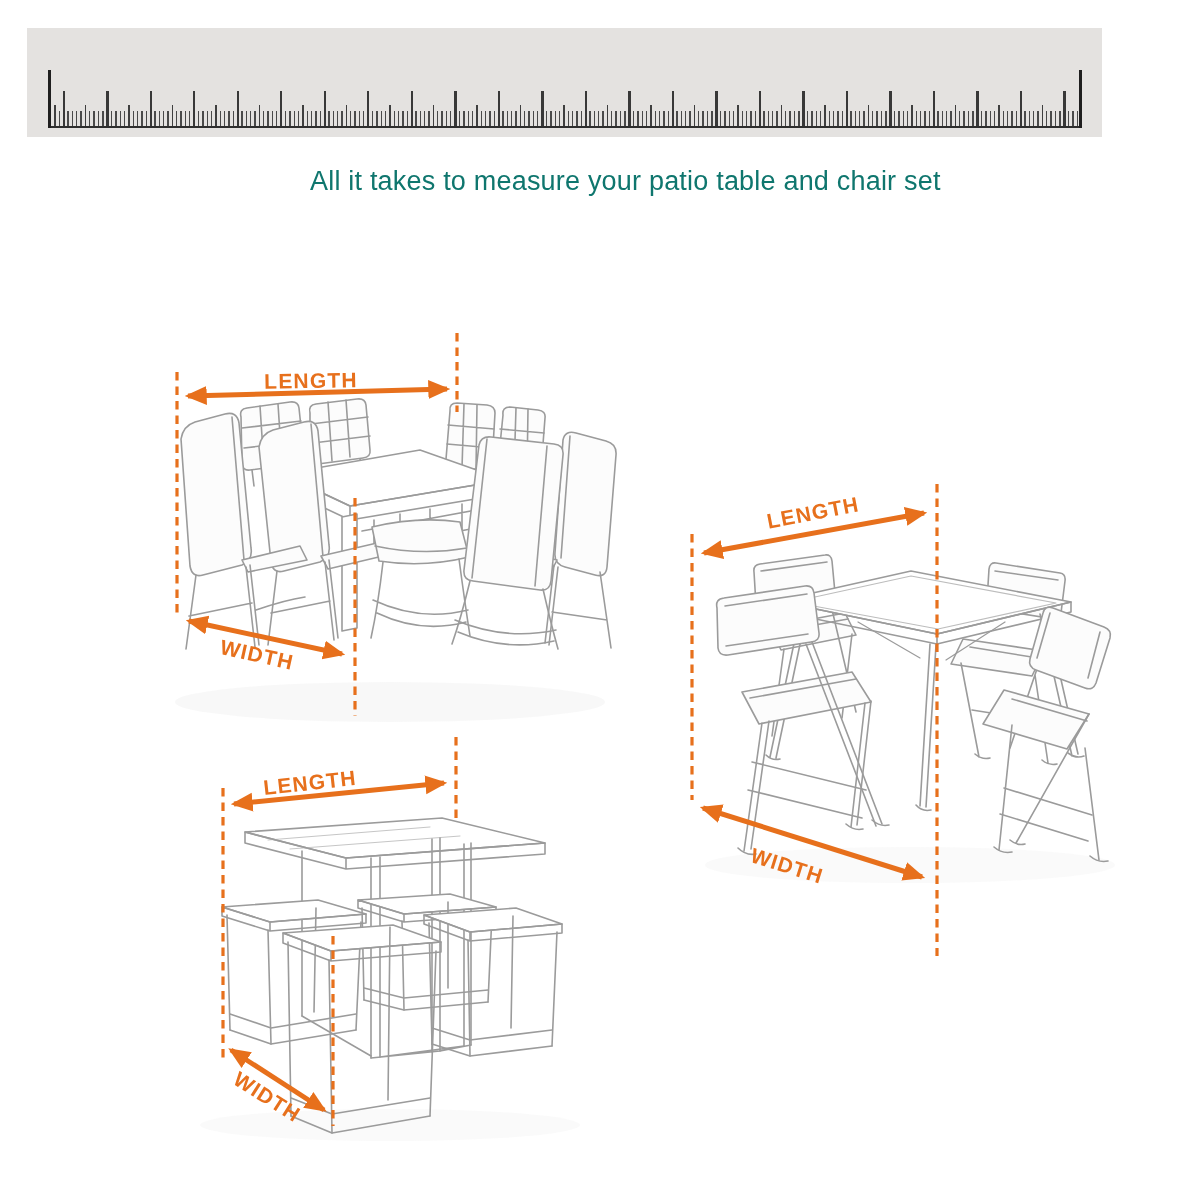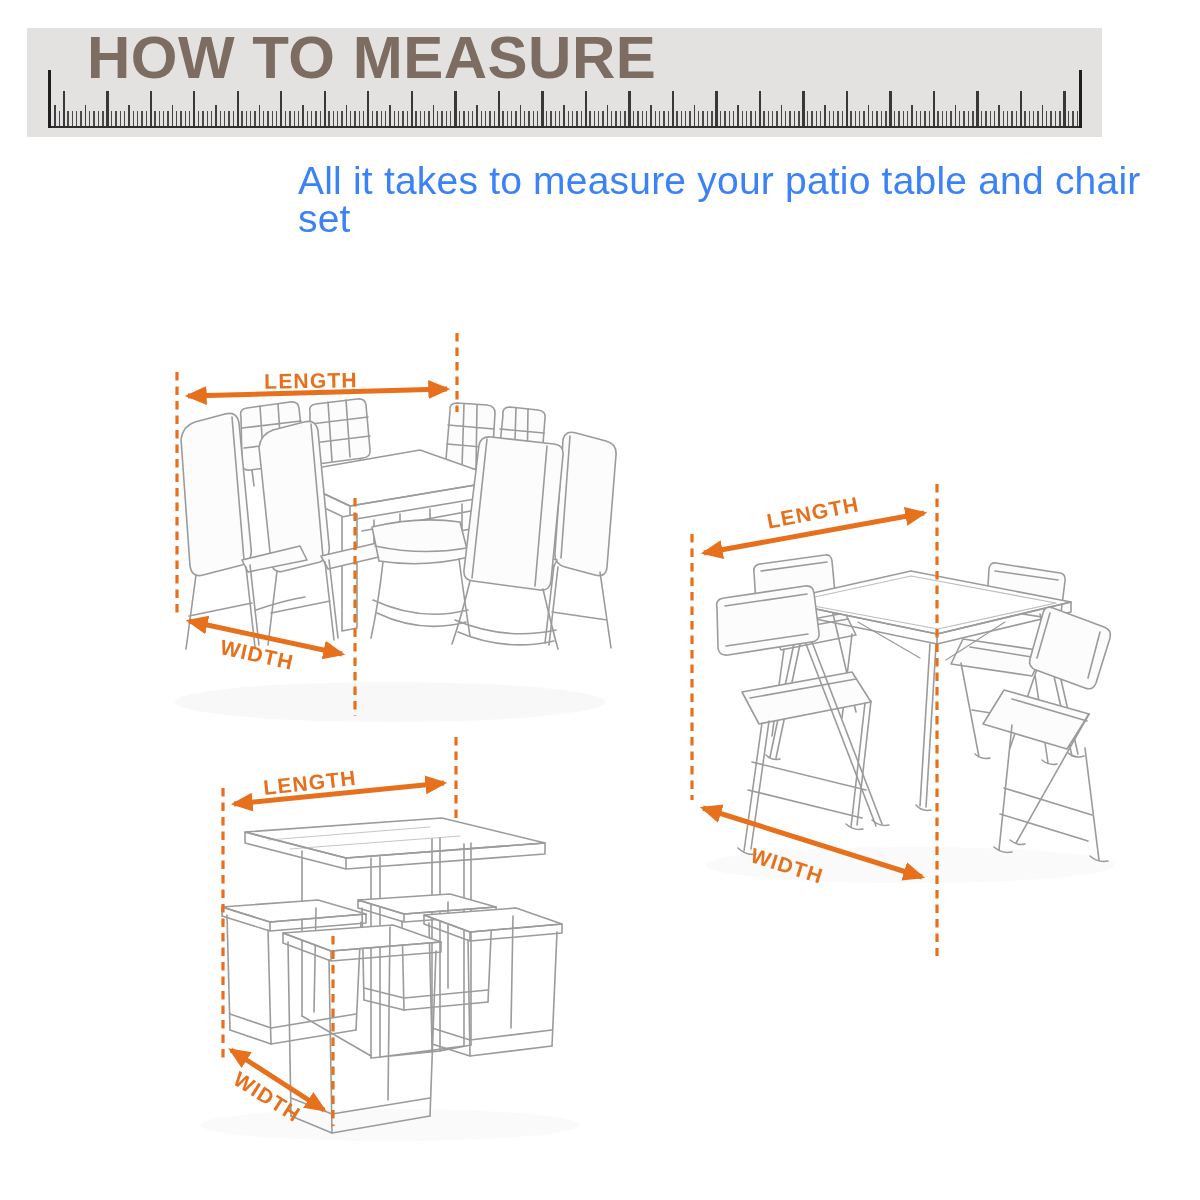--- a/index.html
+++ b/index.html
@@ -34,38 +34,37 @@
     background-position-x:15px;
   }
   .ruler .major{
     height:35px;
     background-image:repeating-linear-gradient(to right,#383838 0 2px,transparent 2px 43.5px);
     background-position-x:15px;
   }
   .ruler .tick-layer{position:absolute;left:0;right:3px;bottom:2px;}
   
   .intro{
-    position:absolute;left:298px;top:162px;
-    font-size:39px;color:#3b82f6;line-height:38px;letter-spacing:0.2px;
+    position:absolute;left:310px;top:162px;
+    font-size:27px;color:#0f766e;line-height:38px;letter-spacing:0.2px;
   }
   
   svg.canvas{position:absolute;left:0;top:0;}
   
   .mlabel{
     position:absolute;font-weight:bold;font-size:21px;color:#e7701c;
     letter-spacing:1.2px;white-space:nowrap;transform-origin:center;
   }
 </style>
 </head>
 <body>
 
 <div class="stage">
 
   <div class="banner">
-    <div class="banner-title">HOW TO MEASURE</div>
     <div class="ruler">
       <div class="tick-layer fine"></div>
       <div class="tick-layer medium"></div>
       <div class="tick-layer major"></div>
       <div class="baseline"></div>
       <div class="endcap left"></div>
       <div class="endcap right"></div>
     </div>
   </div>
 

